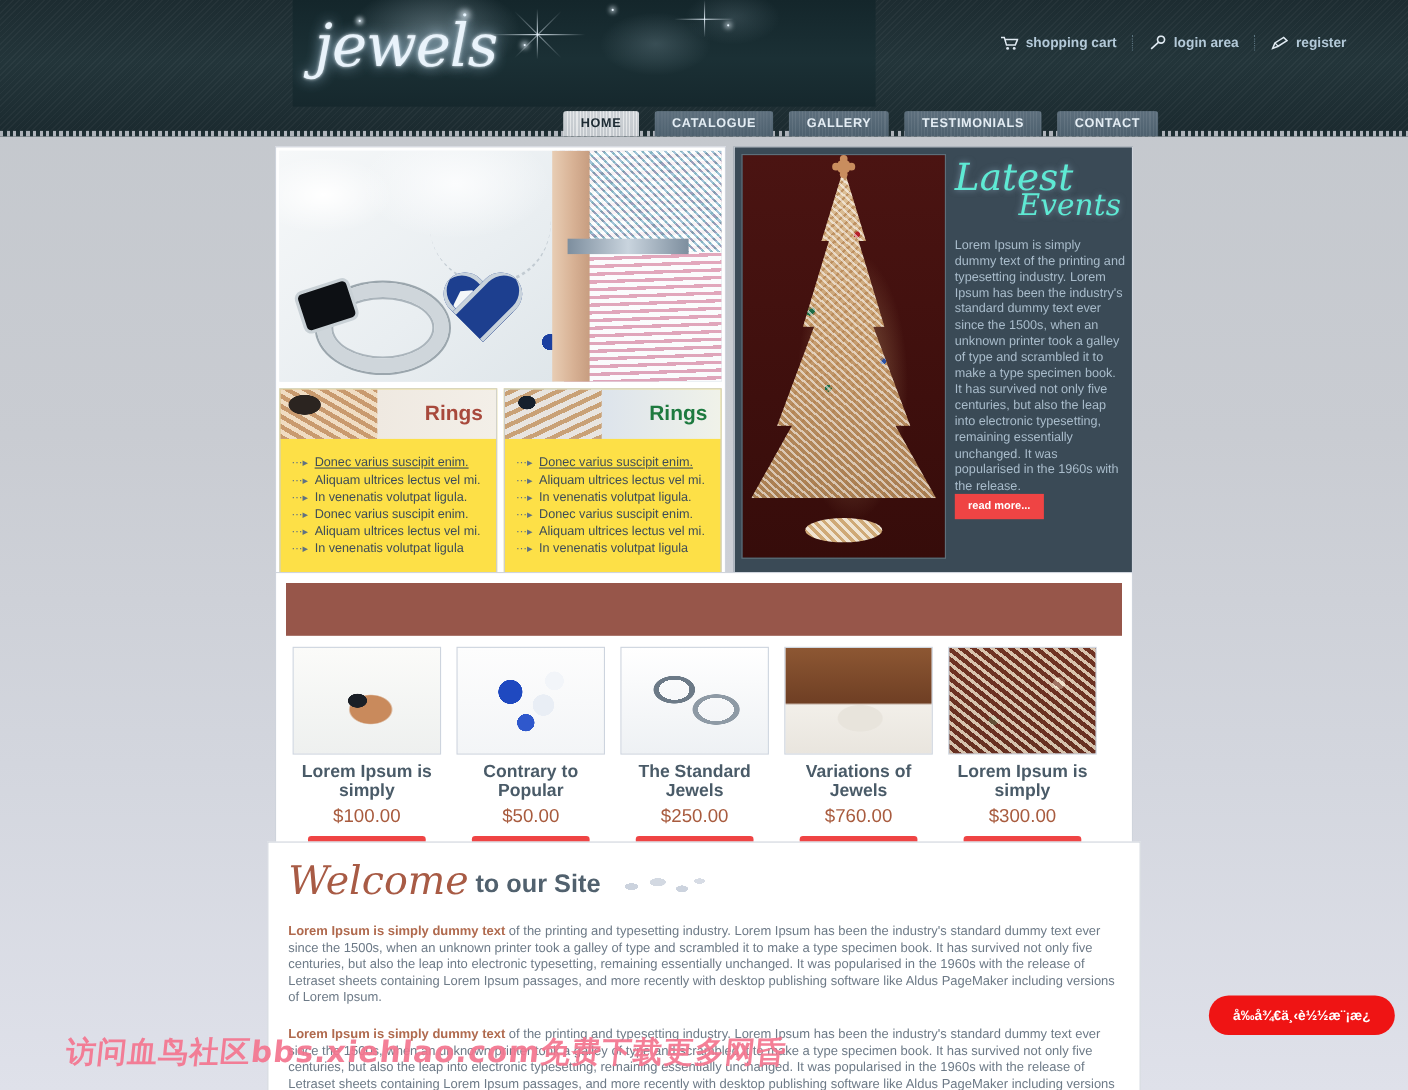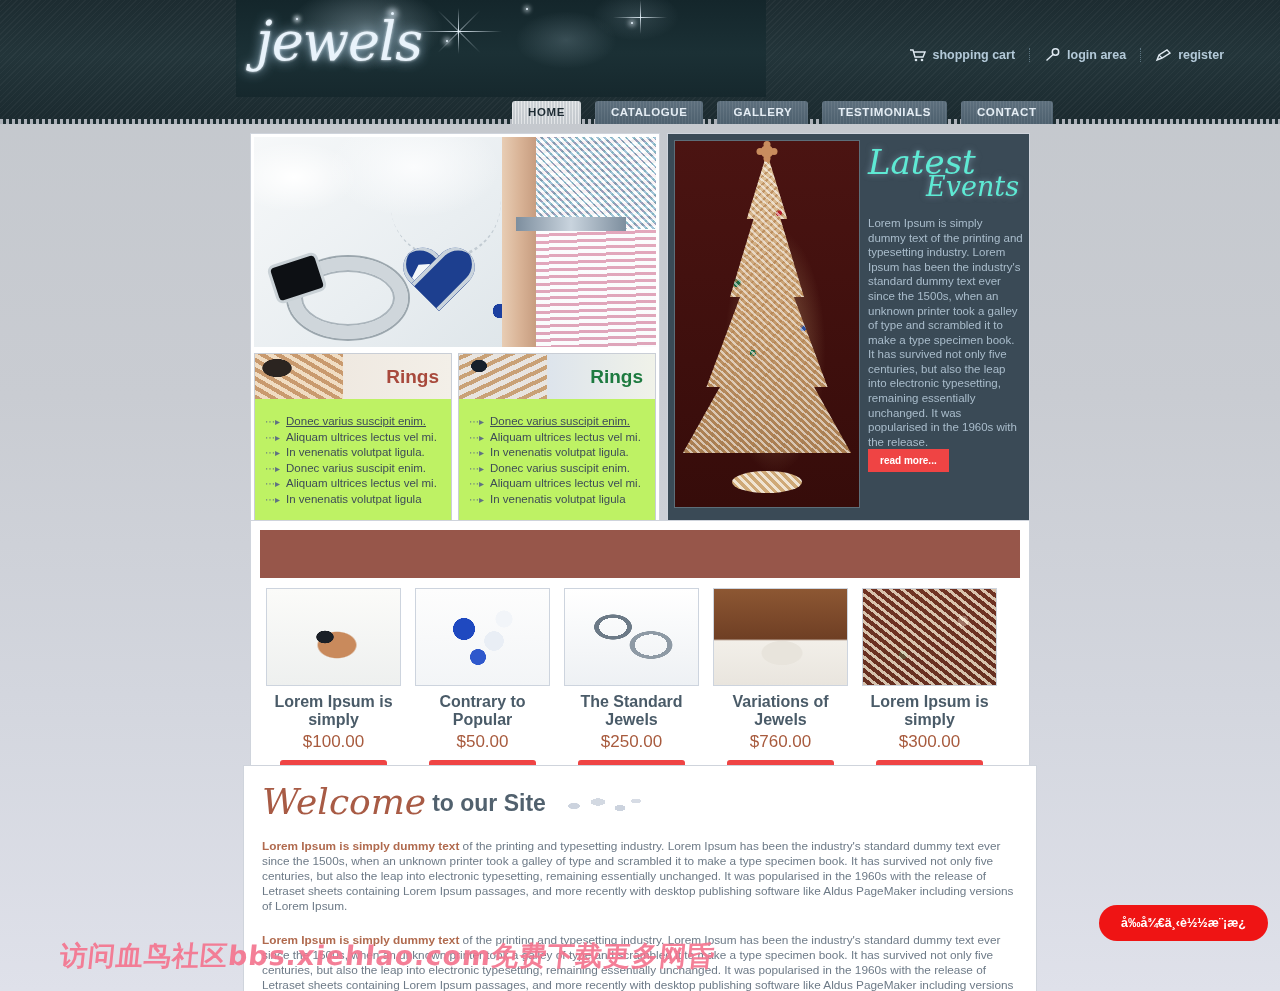--- a/index.html
+++ b/index.html
@@ -24,21 +24,21 @@
         rgba(0,0,0,0.0) 1px, rgba(0,0,0,0.0) 4px),
       linear-gradient(180deg,#1d2c31 0%, #23353a 45%, #1b2a2f 100%);
     overflow: hidden;
   }
   .header-stripe-bottom {
     position:absolute; left:0; bottom:0; width:1280px; height:5px;
     background: repeating-linear-gradient(90deg,#aeb3ba 0px,#aeb3ba 3px,#1e2e33 3px,#1e2e33 6px);
   }
 
   .logo-plate {
-    position:absolute; left:236px; top:0; width:530px; height:97px;
+    position:absolute; left:266px; top:0; width:530px; height:97px;
     background:
       radial-gradient(ellipse 110px 60px at 130px 28px, rgba(210,232,245,0.32) 0%, rgba(210,232,245,0.0) 70%),
       radial-gradient(ellipse 70px 40px at 330px 40px, rgba(200,225,240,0.18) 0%, rgba(200,225,240,0) 72%),
       radial-gradient(ellipse 60px 34px at 400px 16px, rgba(200,225,240,0.14) 0%, rgba(200,225,240,0) 72%),
       linear-gradient(180deg,#14262b 0%, #1b3035 55%, #16282d 100%);
     overflow:hidden;
     text-align:center;
   }
   .sparkle { position:absolute; background:#eaf6ff; border-radius:50%; }
   .sparkle.s1{width:2px;height:2px;left:60px;top:18px;box-shadow:0 0 4px 2px rgba(235,246,255,.9);}
@@ -70,21 +70,21 @@
   }
   .logo-word {
     position:absolute; left:32px; top:54px;
     font-family:"Liberation Sans", sans-serif;
     font-size:35px; color:#ffffff; letter-spacing:9px; font-weight:300;
   }
 
   .toplinks {
     position:absolute; right:42px; top:32px;
     display:flex; align-items:flex-end; gap:0px;
-    font-size:12.5px; font-weight:bold; color:#a9c3d4;margin-top:16px;
+    font-size:12.5px; font-weight:bold; color:#a9c3d4;
   }
   .toplink { display:flex; align-items:center; gap:6px; padding:0 14px; cursor:pointer; }
   .toplink + .toplink { border-left:1px dotted #5c7480; }
   .toplink span.lbl { color:#b3c9d8; }
   .ticon { width:17px; height:14px; display:inline-block; }
 
   
   .navtabs {
     position:absolute; left:512px; top:101px; display:flex; gap:14px; z-index:5;
   }
@@ -175,21 +175,21 @@
   }
   .hero .gemcluster {
     position:absolute; left:230px; top:156px; width:62px; height:48px;
     background:
       radial-gradient(circle 12px at 16px 18px,#1b3fa0 0%,#1b3fa0 60%,rgba(0,0,0,0) 62%),
       radial-gradient(circle 14px at 40px 30px,#e8edf2 0%,#e8edf2 60%,rgba(0,0,0,0) 62%),
       radial-gradient(circle 10px at 44px 10px,#2a52b8 0%,#2a52b8 60%,rgba(0,0,0,0) 62%);
   }
 
   .subboxes { display:flex; gap:6px; margin-top:6px; }
-  .subbox { width:198px; background:#bef264; border:1px solid #c9ced6; }
+  .subbox { width:198px; background:#fde047; border:1px solid #c9ced6; }
   .subbox .banner {
     height:45px; display:flex; align-items:center; justify-content:flex-end;
     padding-right:12px; position:relative; overflow:hidden;
   }
   .subbox.b1 .banner { background:linear-gradient(90deg,#d9c2aa 0%, #efe9e1 45%, #f3efe8 100%); }
   .subbox.b2 .banner { background:linear-gradient(90deg,#b9c6d4 0%, #dde4ec 45%, #f0f2e9 100%); }
   .banner .thumb {
     position:absolute; left:0; top:0; width:88px; height:45px;
   }
   .subbox.b1 .thumb {

